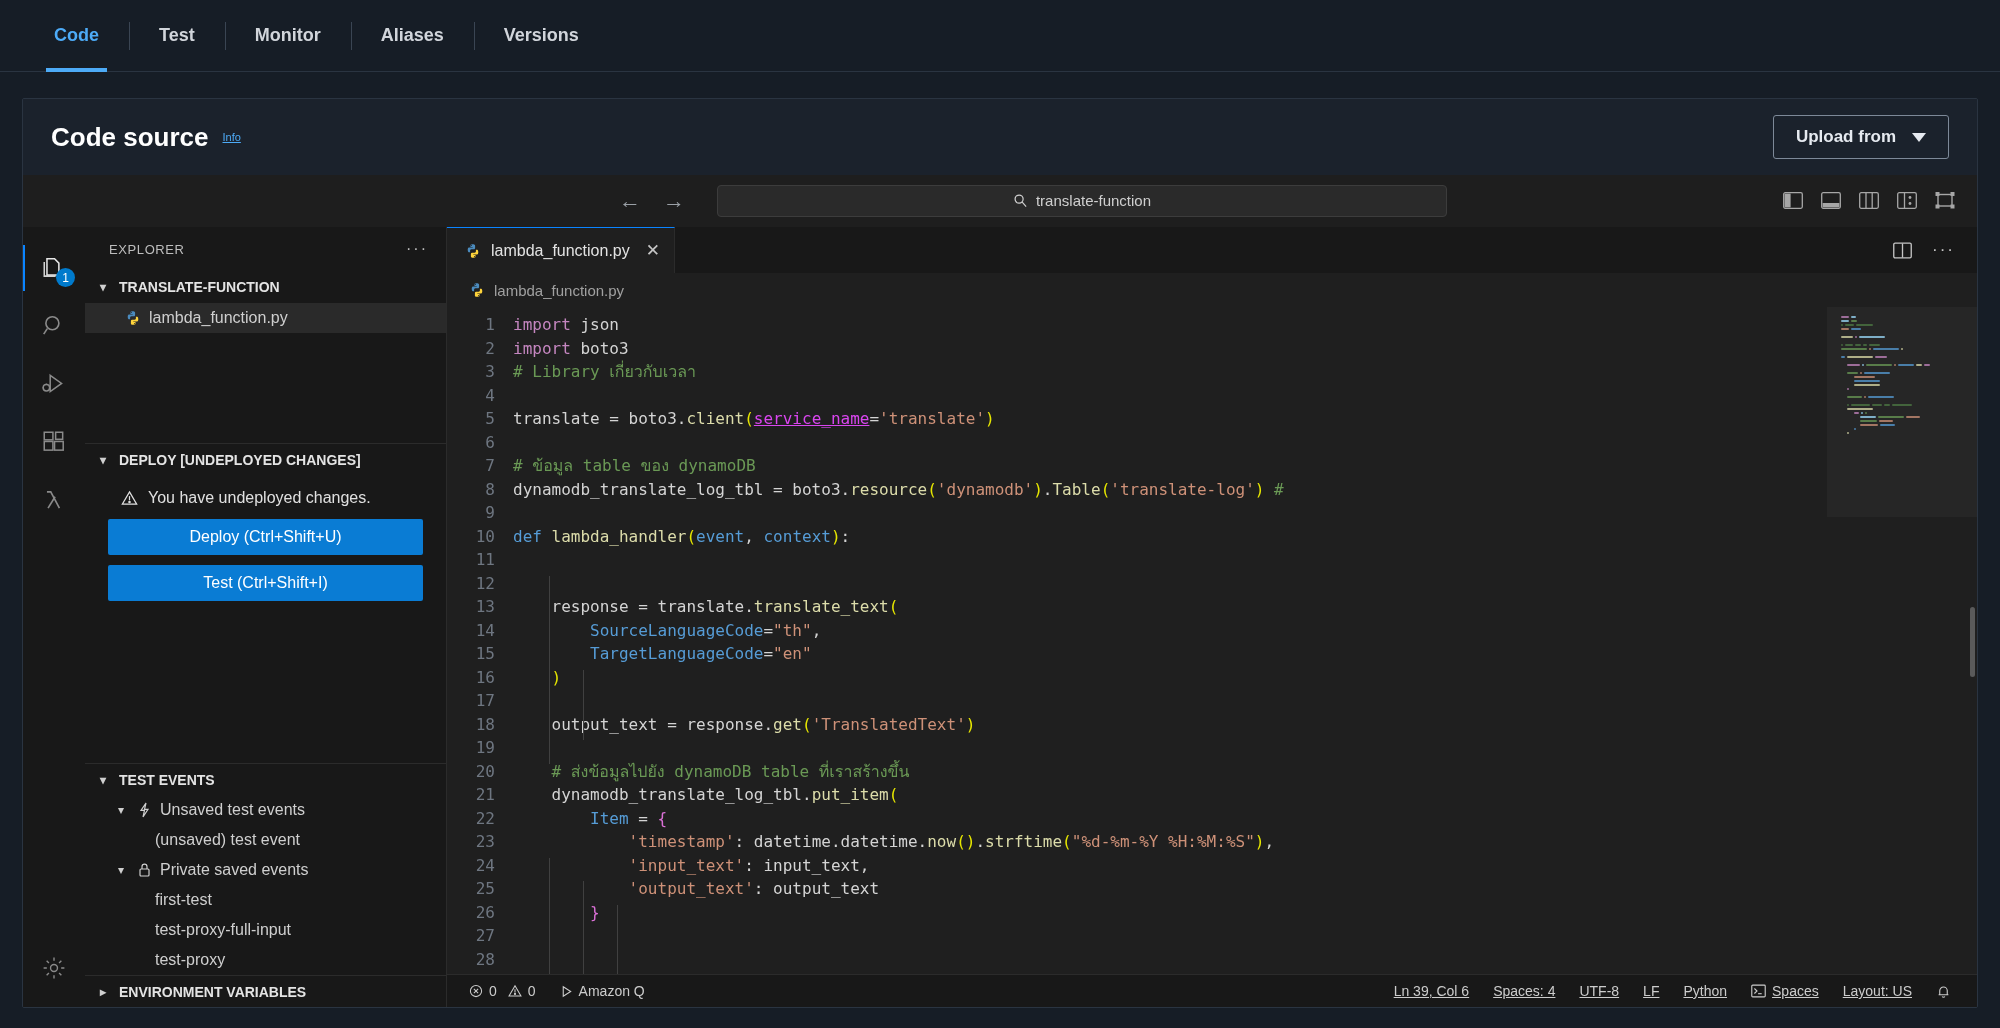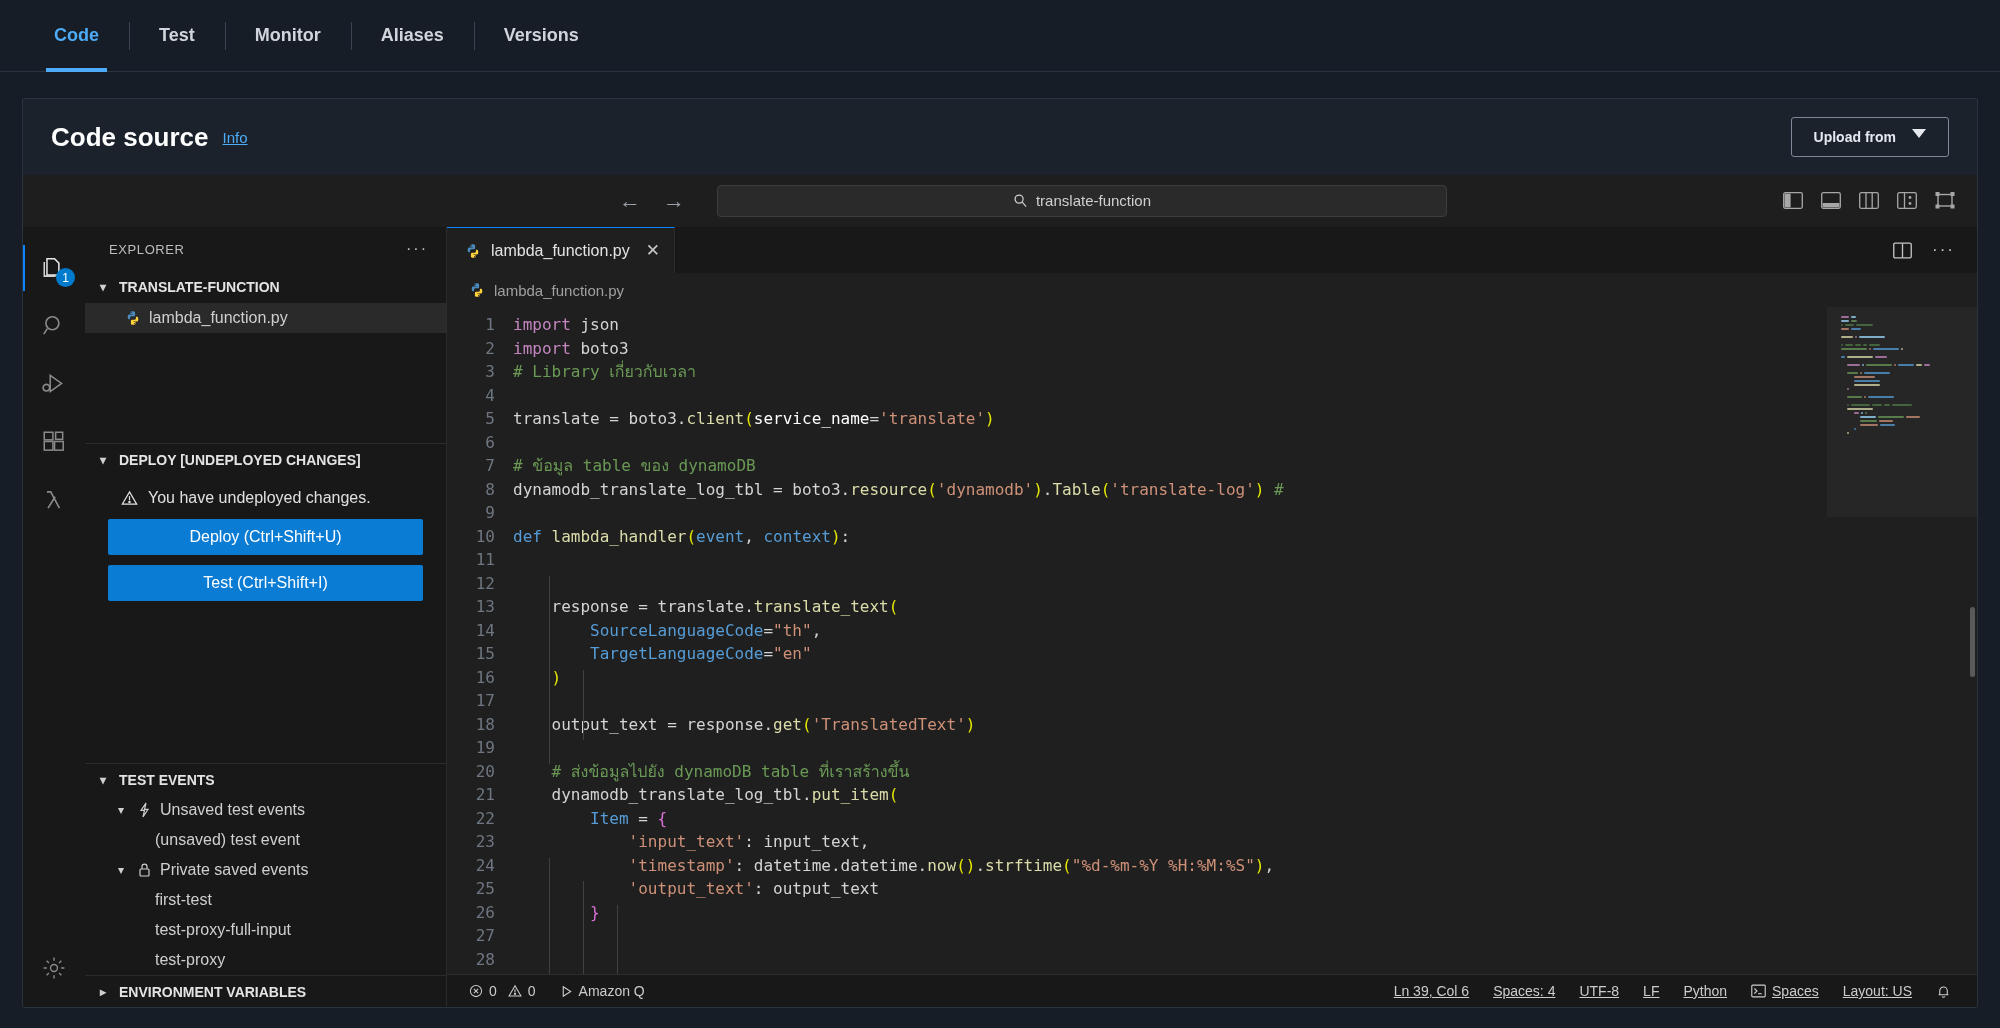--- a/index.html
+++ b/index.html
@@ -66,35 +66,36 @@
     padding: 0 28px;
     background: #1b222c;
   }
   .panel-title {
     font-size: 26px;
     font-weight: bold;
     color: #ffffff;
   }
   .panel-info {
     margin-left: 14px;
-    font-size: 15px;
+    font-size: 11px;
     color: #4dabf7;
     text-decoration: underline;
     cursor: pointer;
   }
   .panel-header-spacer { flex: 1; }
   .upload-btn {
     border: 1px solid #7d8998;
     border-radius: 3px;
     background: transparent;
     color: #e6eaf0;
-    font-size: 14px;
+    font-size: 17px;
     font-weight: bold;
     padding: 11px 22px;
     display: flex;
+    align-items: center;
     gap: 16px;
     cursor: pointer;
     font-family: "Liberation Sans", sans-serif;
   }
   .caret-down {
     width: 0; height: 0;
     border-left: 7px solid transparent;
     border-right: 7px solid transparent;
     border-top: 9px solid #e6eaf0;
   }
@@ -364,21 +365,21 @@
     white-space: pre;
     color: #d4d4d4;
   }
   .kw  { color: #c586c0; }
   .kw2 { color: #569cd6; }
   .fn  { color: #dcdcaa; }
   .str { color: #ce9178; }
   .cmt { color: #6a9955; }
   .par { color: #e6e600; }
   .par2{ color: #da70d6; }
-  .var { color: #ffffff; }
+  .var { color: #d946ef; text-decoration: underline; }
 
   .indent-guide {
     position: absolute;
     width: 1px;
     background: #404040;
   }
 
   
   .minimap {
     width: 150px;
@@ -748,22 +749,22 @@
                 <div class="cline">    response = translate.<span class="fn">translate_text</span><span class="par">(</span></div>
                 <div class="cline">        <span class="kw2">SourceLanguageCode</span>=<span class="str">"th"</span>,</div>
                 <div class="cline">        <span class="kw2">TargetLanguageCode</span>=<span class="str">"en"</span></div>
                 <div class="cline">    <span class="par">)</span></div>
                 <div class="cline"></div>
                 <div class="cline">    output_text = response.<span class="fn">get</span><span class="par">(</span><span class="str">'TranslatedText'</span><span class="par">)</span></div>
                 <div class="cline"></div>
                 <div class="cline">    <span class="cmt"># ส่งข้อมูลไปยัง dynamoDB table ที่เราสร้างขึ้น</span></div>
                 <div class="cline">    dynamodb_translate_log_tbl.<span class="fn">put_item</span><span class="par">(</span></div>
                 <div class="cline">        <span class="kw2">Item</span> = <span class="par2">{</span></div>
+                <div class="cline">            <span class="str">'timestamp'</span>: datetime.datetime.<span class="fn">now</span><span class="par">(</span><span class="par">)</span>.<span class="fn">strftime</span><span class="par">(</span><span class="str">"%d-%m-%Y %H:%M:%S"</span><span class="par">)</span>,</div>
                 <div class="cline">            <span class="str">'input_text'</span>: input_text,</div>
-                <div class="cline">            <span class="str">'timestamp'</span>: datetime.datetime.<span class="fn">now</span><span class="par">(</span><span class="par">)</span>.<span class="fn">strftime</span><span class="par">(</span><span class="str">"%d-%m-%Y %H:%M:%S"</span><span class="par">)</span>,</div>
                 <div class="cline">            <span class="str">'output_text'</span>: output_text</div>
                 <div class="cline">        <span class="par2">}</span></div>
               </div>
           </div>
           <div class="minimap">
             <div class="mm-slider"></div>
             <div id="mm">
                 <div class="mm-line" style="padding-left: 14px;">
                   <span class="mm-seg" style="width: 7.8px; background: rgb(197, 134, 192); opacity: 0.75;"></span>
                   <span class="mm-seg" style="width: 5.2px; background: rgb(156, 220, 254); opacity: 0.75;"></span>

